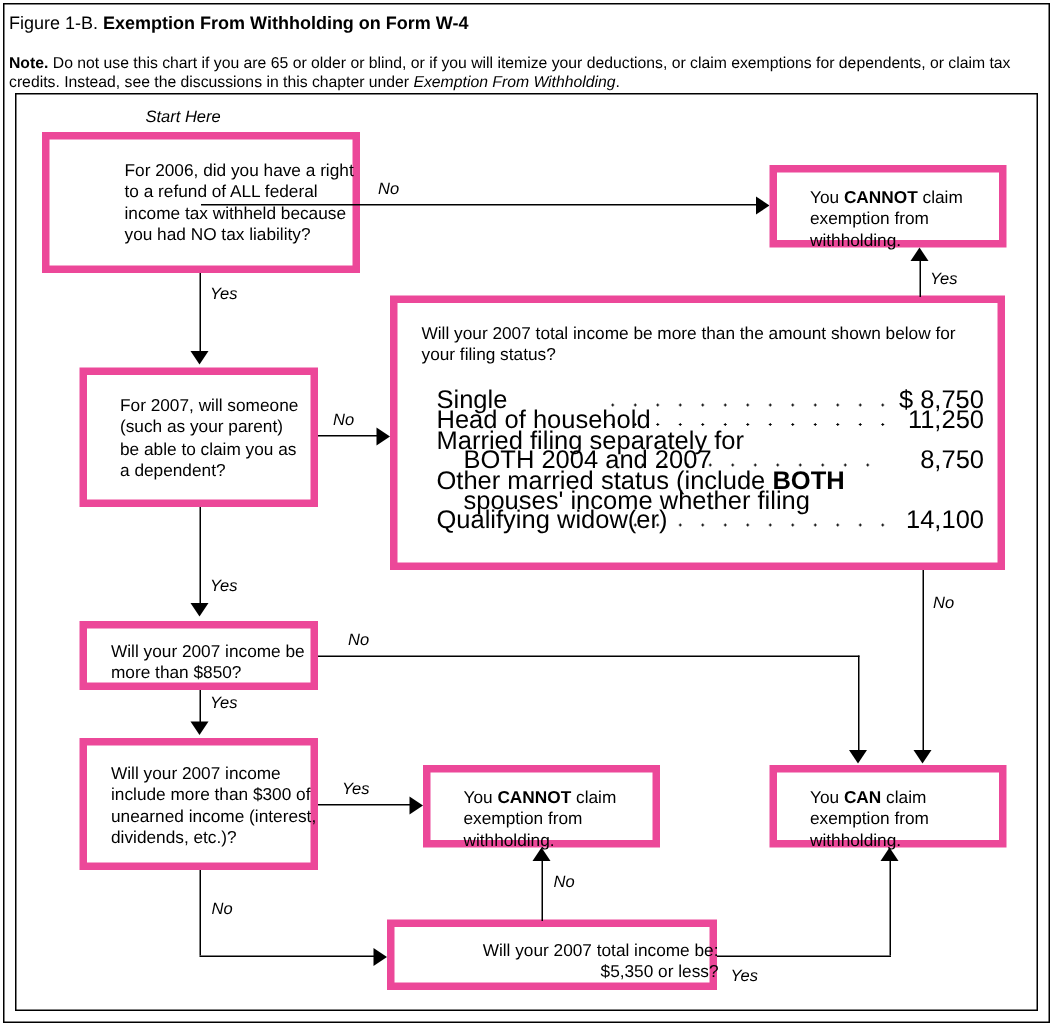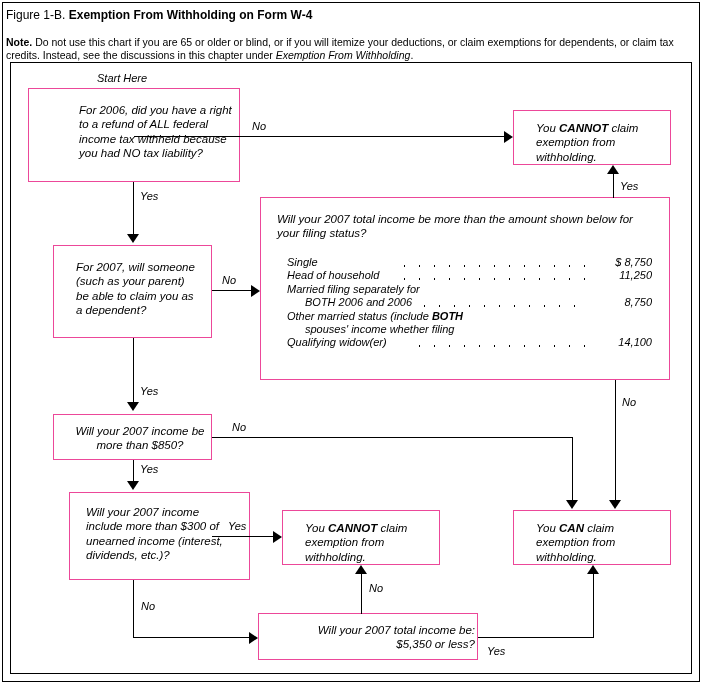--- a/index.html
+++ b/index.html
@@ -29,54 +29,54 @@
     position:absolute;left:2px;top:2px;width:698px;height:680px;
     border:1px solid #000;box-sizing:border-box;
   }
   .chart-frame{
     position:absolute;left:10px;top:62px;width:682px;height:612px;
     border:1px solid #000;box-sizing:border-box;background:#fff;
   }
 
   
   .box{
-    position:absolute;border:1px solid #ec4899;box-sizing:border-box;
-    background:#fff;font-size:11.5px;line-height:14.4px;font-style:italic;
+    position:absolute;border:5px solid #ec4899;box-sizing:border-box;
+    background:#fff;font-size:11.5px;line-height:14.4px;
   }
   .box .txt{position:absolute;}
   .box b{font-weight:700;}
 
   
   #box-q1{left:28px;top:88px;width:212px;height:94px;}
   #box-q1 .txt{left:50px;top:14px;width:155px;}
 
   #box-cannot-top{left:513px;top:110px;width:158px;height:55px;}
   #box-cannot-top .txt{left:22px;top:10px;width:132px;}
 
   #box-q2{left:53px;top:245px;width:159px;height:93px;}
   #box-q2 .txt{left:22px;top:14px;width:124px;}
 
   #box-table{left:260px;top:197px;width:410px;height:183px;}
   #box-table .tbl-q{position:absolute;left:16px;top:14px;width:378px;
     font-size:11.5px;line-height:14.4px;}
-  .tbl-rows{position:absolute;left:26px;top:58px;width:365px;font-size:11px;line-height:13.4px;}
+  .tbl-rows{position:absolute;left:26px;top:58px;width:365px;font-size:17px;line-height:13.4px;}
   .trow{position:relative;height:13.4px;white-space:nowrap;}
   .trow .lbl{position:absolute;left:0;top:0;}
   .trow .lbl.ind{left:18px;}
   .trow .amt{position:absolute;right:0;top:0;text-align:right;}
   .trow .dots{
     position:absolute;top:9px;height:2px;
     background-image:radial-gradient(circle,#000 0.8px,transparent 0.9px);
     background-size:15px 2px;background-repeat:repeat-x;
   }
 
   #box-q3{left:53px;top:414px;width:159px;height:46px;}
-  #box-q3 .txt{left:16px;top:9px;width:140px;text-align:center;}
-
-  #box-q4{left:53px;top:492px;width:181px;height:88px;margin-left:16px;}
+  #box-q3 .txt{left:16px;top:9px;width:140px;}
+
+  #box-q4{left:53px;top:492px;width:159px;height:88px;}
   #box-q4 .txt{left:16px;top:12px;width:143px;}
 
   #box-cannot-bot{left:282px;top:510px;width:158px;height:55px;}
   #box-cannot-bot .txt{left:22px;top:10px;width:132px;}
 
   #box-can{left:513px;top:510px;width:158px;height:55px;}
   #box-can .txt{left:22px;top:10px;width:132px;}
 
   #box-q5{left:258px;top:613px;width:220px;height:47px;}
   #box-q5 .txt{left:20px;top:9px;width:196px;text-align:right;}
@@ -155,21 +155,21 @@
         <span class="lbl">Head of household</span>
         <span class="dots" style="left:110px;right:66px;"></span>
         <span class="amt">11,250</span>
       </div>
 
       <div class="trow">
         <span class="lbl">Married filing separately for</span>
       </div>
 
       <div class="trow">
-        <span class="lbl ind">BOTH 2006 and 2006</span>
+        <span class="lbl ind">BOTH 2004 and 2007</span>
         <span class="dots" style="left:130px;right:66px;"></span>
         <span class="amt">8,750</span>
       </div>
 
       <div class="trow">
         <span class="lbl">Other married status (include <b>BOTH</b></span>
       </div>
 
       <div class="trow">
         <span class="lbl ind">spouses' income whether filing</span>

